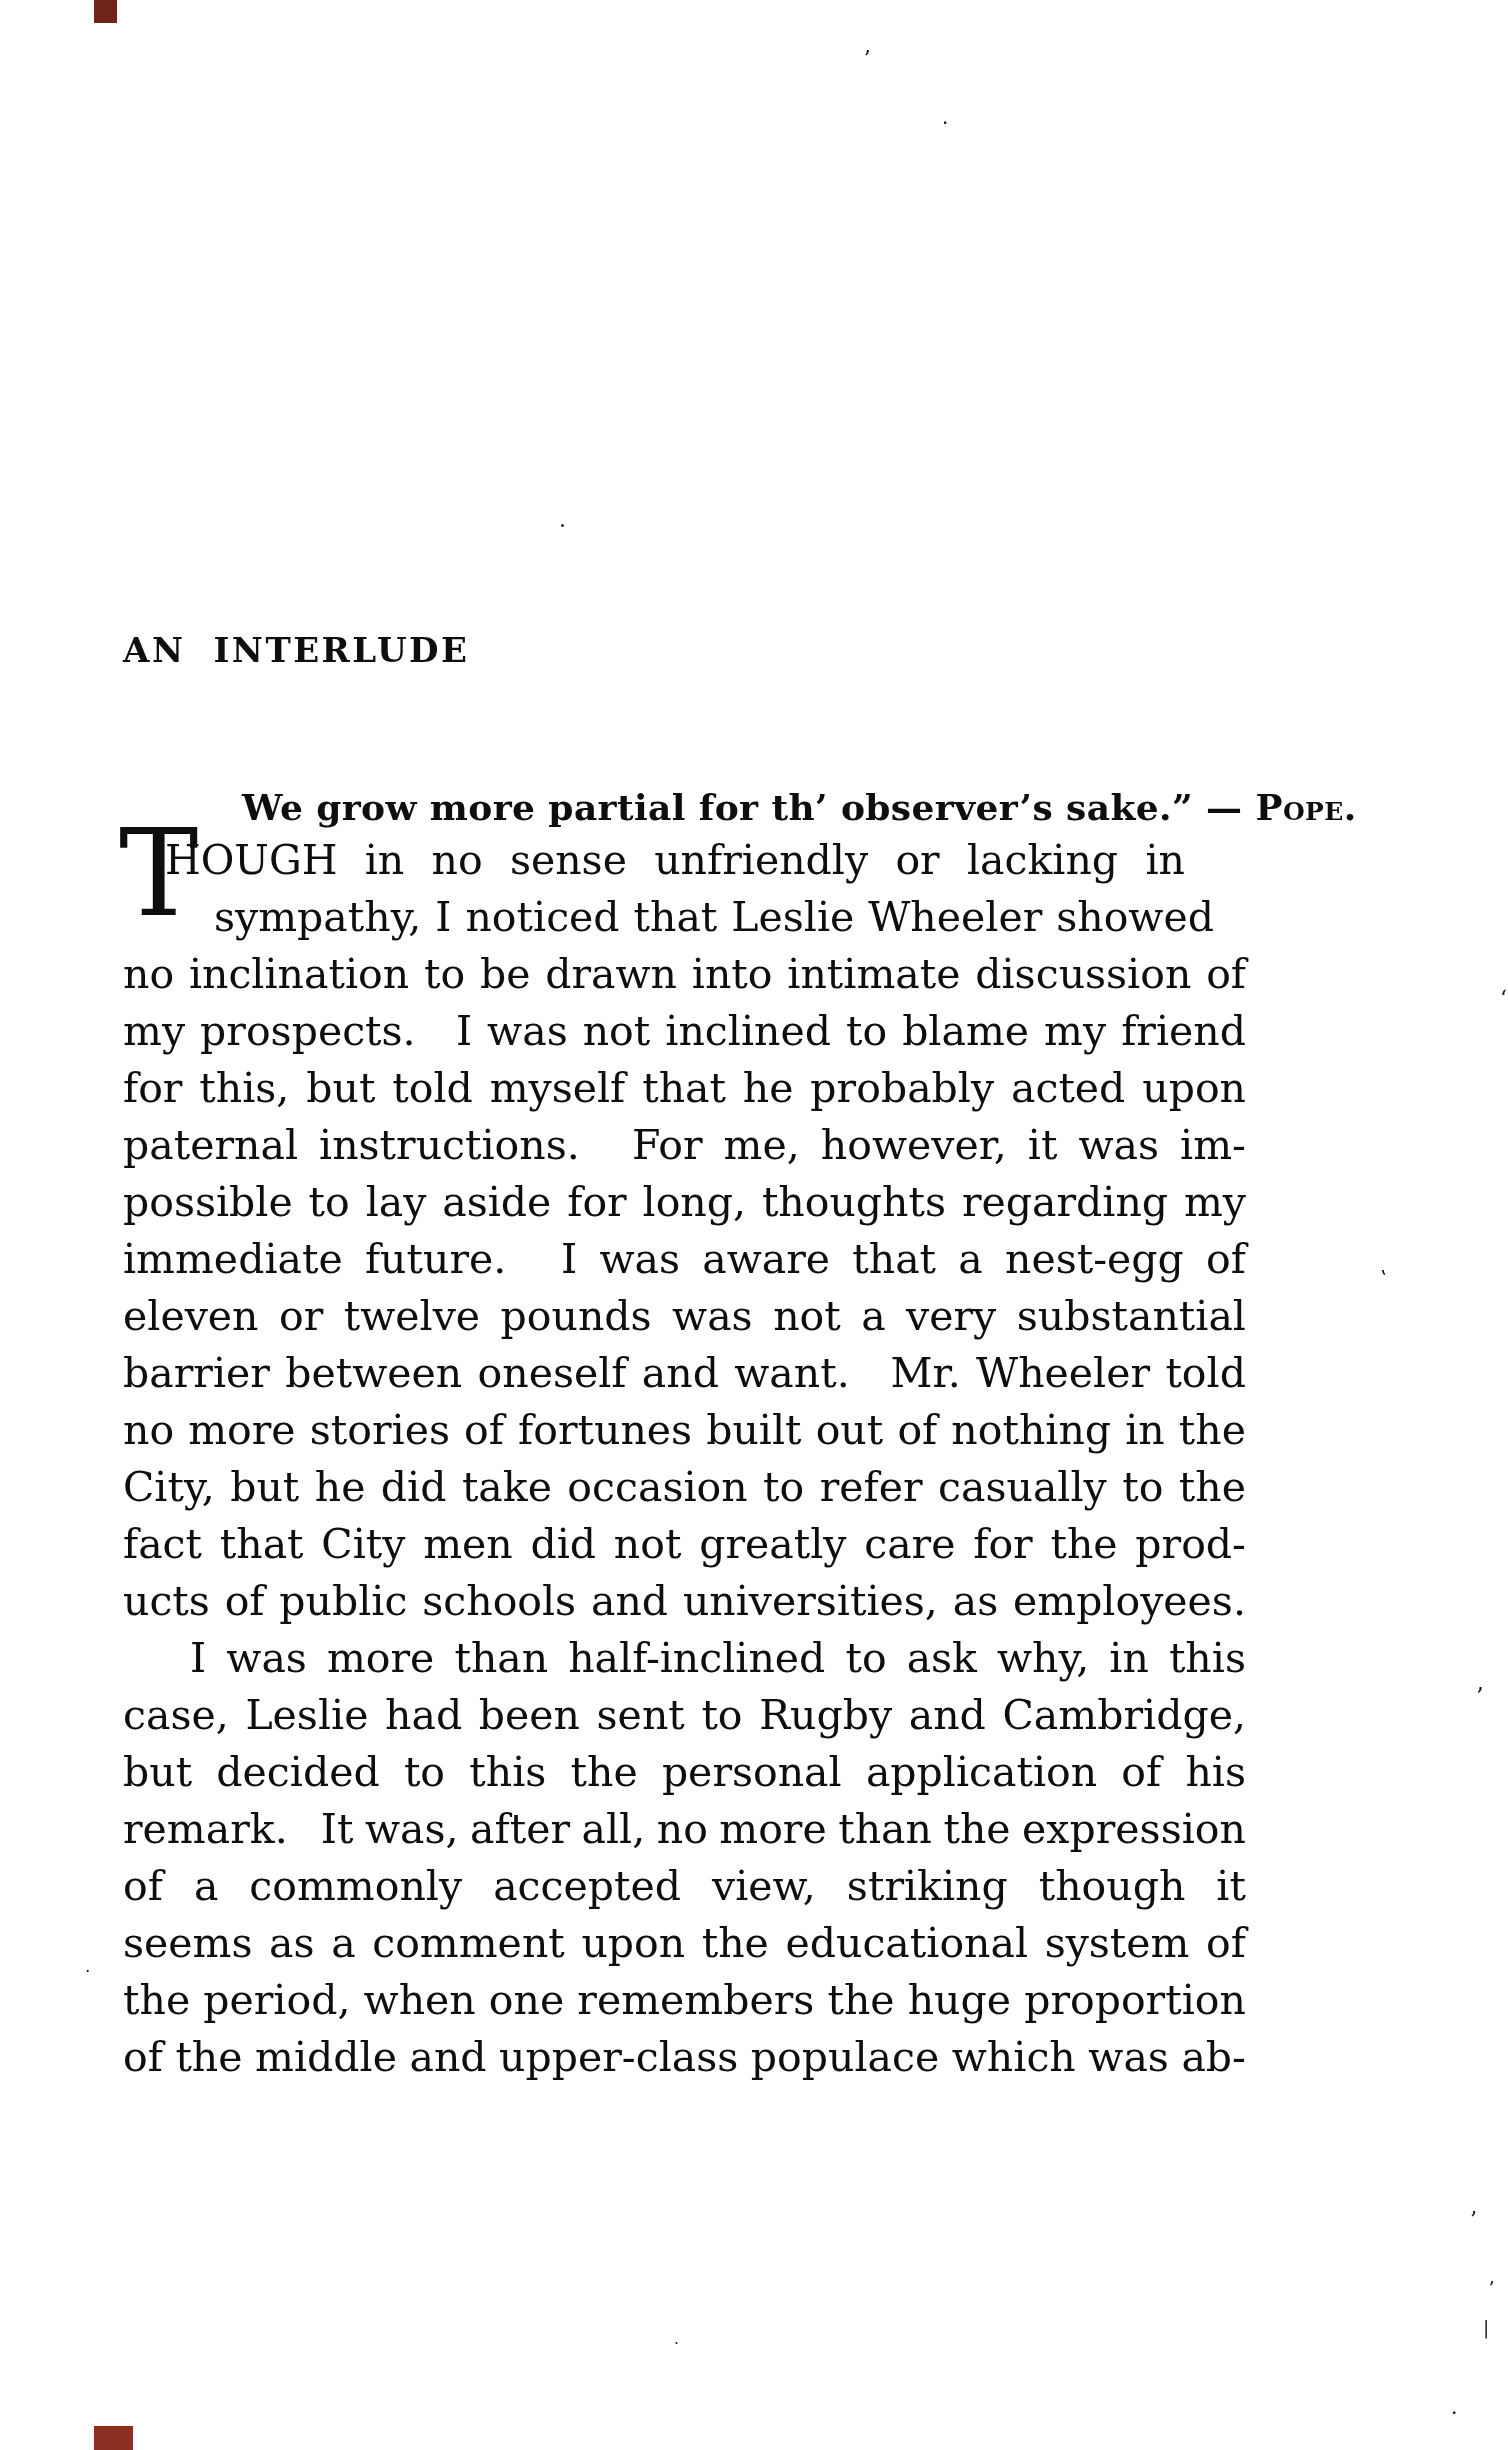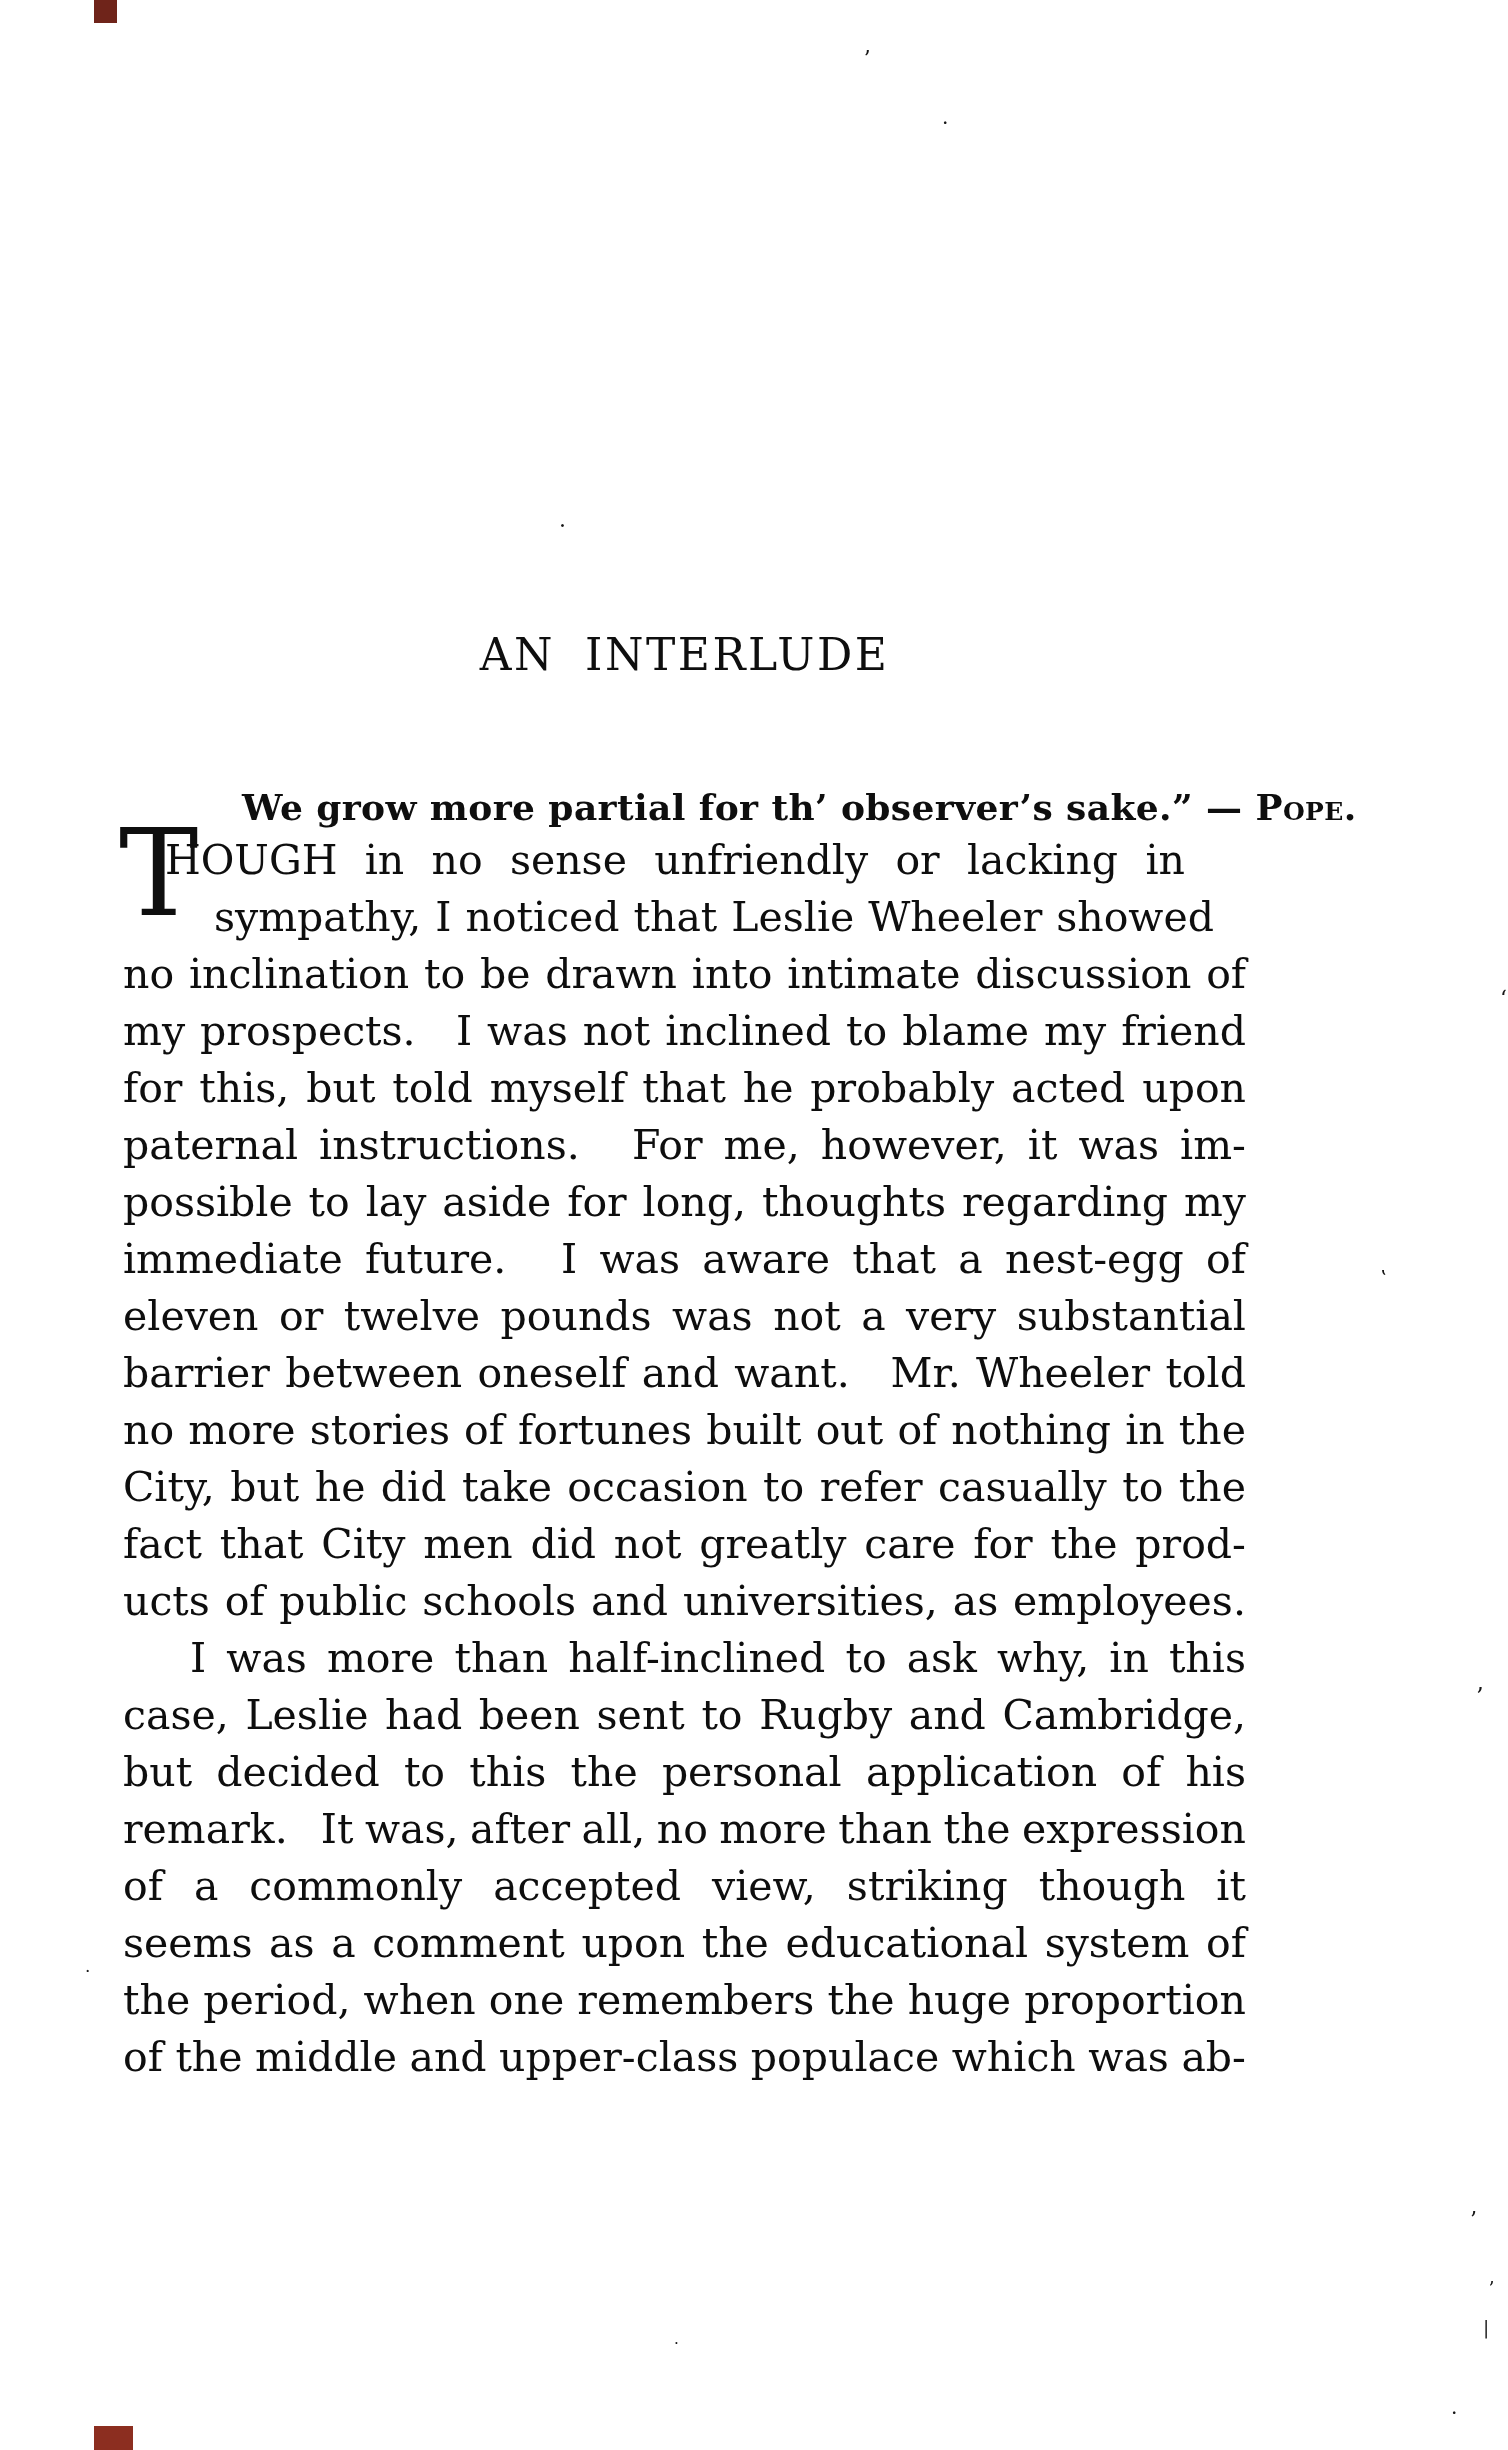--- a/index.html
+++ b/index.html
@@ -11,21 +11,21 @@
     font-family:"DejaVu Serif","Liberation Serif",serif;
     color:#0e0e0e;
   }
   .chapter-number{
     position:absolute;left:123px;top:518px;width:1123px;
     text-align:center;font-size:51px;font-weight:bold;
     letter-spacing:-1.7px;line-height:1;
   }
   .chapter-title{
     position:absolute;left:123px;top:633px;width:1123px;
-    text-align:center;font-size:44px;font-weight:normal;
+    font-size:34px;font-weight:bold;
     letter-spacing:2.5px;word-spacing:13.6px;line-height:1;
   }
   .epigraph-line{
     position:absolute;font-size:36px;font-weight:bold;
     line-height:1;white-space:nowrap;letter-spacing:0.4px;
   }
   .epigraph-line1{left:202px;top:704px;}
   .epigraph-line2{left:242px;top:789px;}
   .epigraph-author{font-variant:small-caps;}
   .drop-cap{

